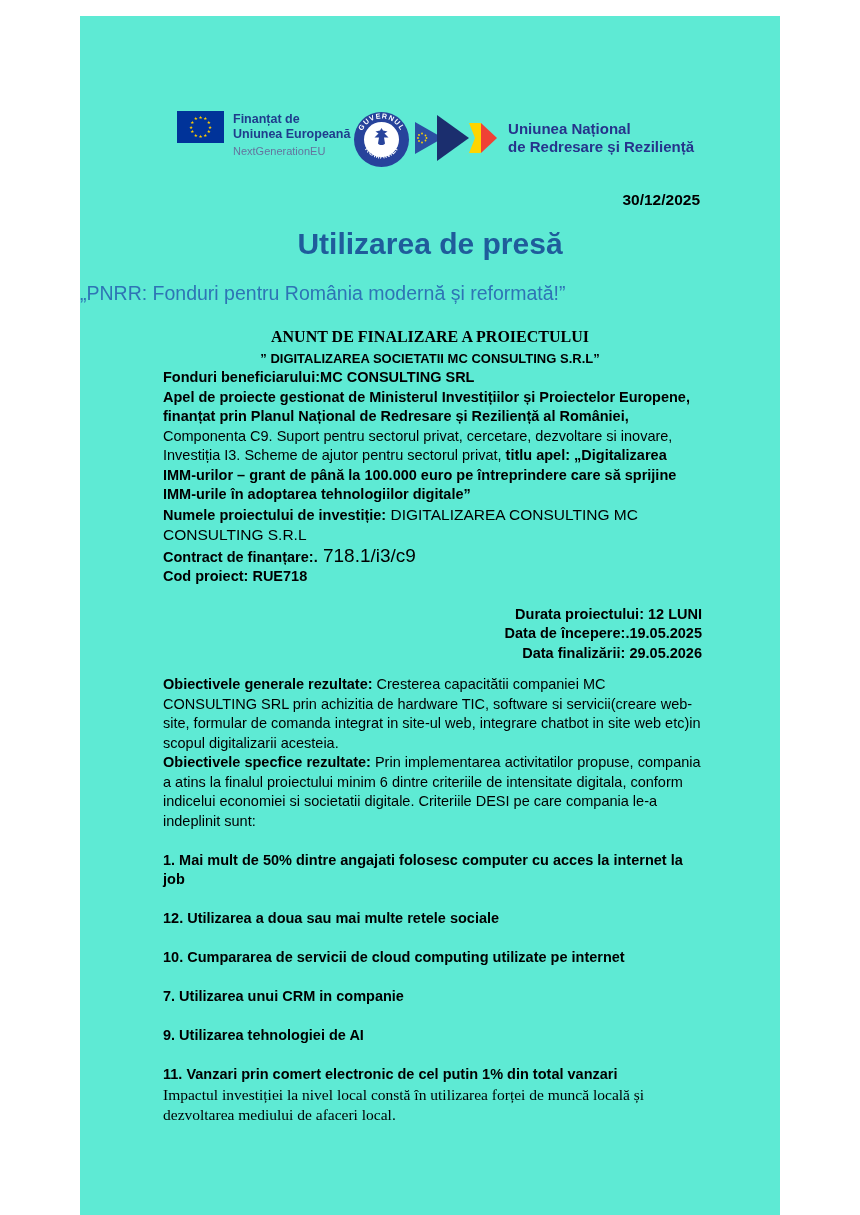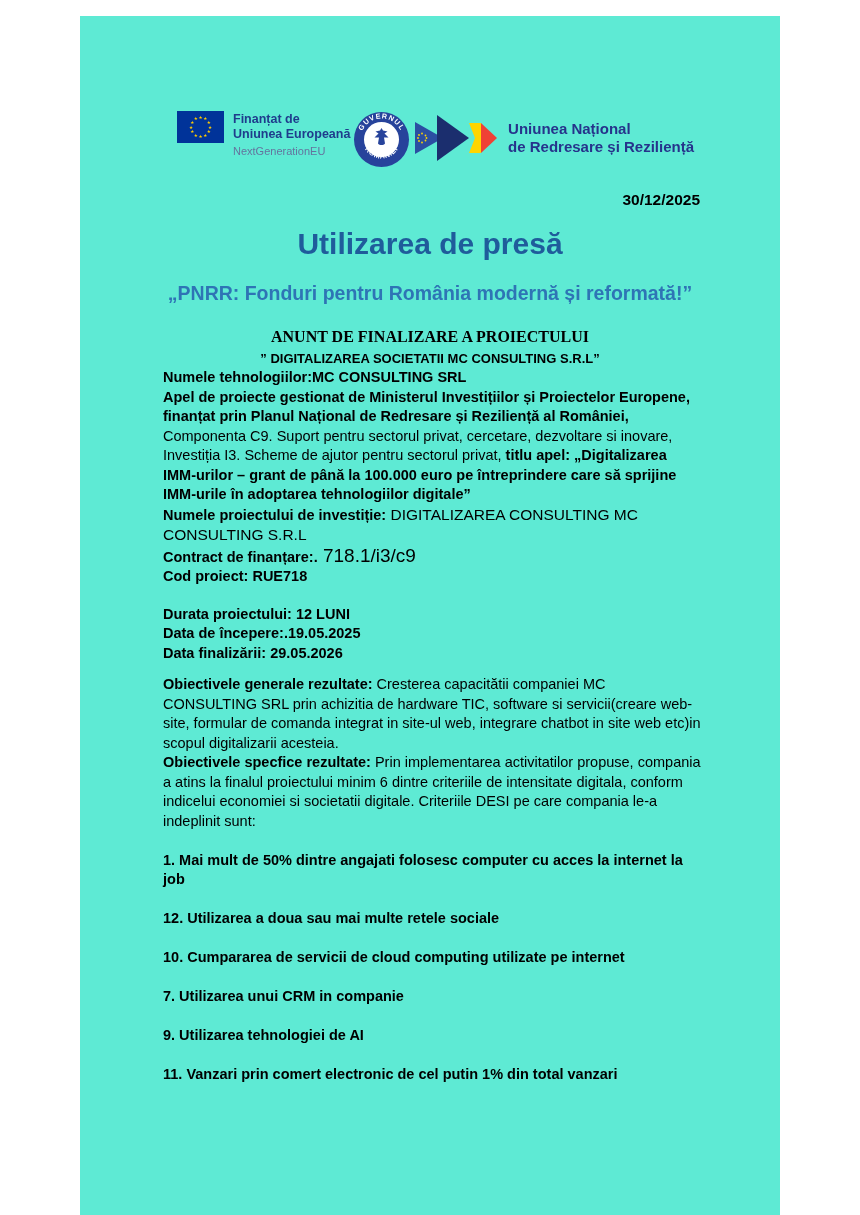--- a/index.html
+++ b/index.html
@@ -16,36 +16,36 @@
   .eu-text .l1,.eu-text .l2{font-weight:bold;color:#1F3C8C;font-size:12.5px;line-height:15px;}
   .eu-text .l3{color:#64749E;font-size:11px;line-height:13px;margin-top:3px;}
   .gov-seal{margin-top:0px;}
   .pnrr{display:flex;gap:9px;align-items:center;margin-top:4px;}
   .pnrr-text div{font-weight:bold;color:#26338B;font-size:15px;line-height:18px;}
   
   .date-line{text-align:right;padding-right:80px;margin-top:18px;
     font-weight:bold;font-size:15.5px;line-height:19px;}
   .title{text-align:center;margin:18px 0 0;font-size:30px;line-height:34px;
     font-weight:bold;color:#1F5C9B;}
-  .subtitle{text-align:center;margin:20px 0 0;font-size:19.5px;line-height:24px;
-    font-weight:bold;color:#2E74B5;}
+  .subtitle{text-align:left;margin:20px 0 0;font-size:19.5px;line-height:24px;
+    font-weight:normal;color:#2E74B5;}
   .ann1{text-align:center;margin-top:22px;font-family:"Liberation Serif",serif;
     font-weight:bold;font-size:16px;line-height:19px;}
   .ann2{text-align:center;margin-top:3px;font-weight:bold;font-size:13px;line-height:19px;}
   
   .content{padding:0 78px 0 83px;font-size:14.5px;line-height:19.5px;}
   .content p{margin:0;}
   .b{font-weight:bold;}
   .beneficiary{margin-top:36px;}
   .para-apel{margin-top:18px;}
   .project-name{margin-top:16px;}
   .val-md{font-weight:normal;font-size:15.5px;}
   .contract{margin-top:22px;}
   .val-lg{font-weight:normal;font-size:19px;}
-  .dates-block{margin-top:18px;}
+  .dates-block{margin-top:18px;text-align:right;}
   .objectives{margin-top:12px;}
   .criterion{font-weight:bold;margin-top:19.5px !important;}
   .criteria{margin-top:14px;}
   .impact{font-family:"Liberation Serif",serif;font-size:15.5px;line-height:20px;}
 </style>
 </head>
 <body>
 
 <div class="page">
 
@@ -120,21 +120,21 @@
 
   <div class="date-line">30/12/2025</div>
 
   <div class="title">Utilizarea de presă</div>
   <div class="subtitle">„PNRR: Fonduri pentru România modernă și reformată!”</div>
   <div class="ann1">ANUNT DE FINALIZARE A PROIECTULUI</div>
   <div class="ann2">” DIGITALIZAREA SOCIETATII MC CONSULTING S.R.L”</div>
 
   <div class="content">
 
-    <p class="beneficiary"><span class="b">Numele tehnologiilor:</span><span class="b">MC CONSULTING SRL</span></p>
+    <p class="beneficiary"><span class="b">Fonduri beneficiarului:</span><span class="b">MC CONSULTING SRL</span></p>
 
     <p class="para-apel"><span class="b">Apel de proiecte gestionat de Ministerul Investițiilor și Proiectelor Europene, finanțat prin Planul Național de Redresare și Reziliență al României,</span><span> Componenta C9. Suport pentru sectorul privat, cercetare, dezvoltare si inovare, Investiția I3. Scheme de ajutor pentru sectorul privat,  </span><span class="b">titlu apel: „Digitalizarea IMM-urilor – grant de până la 100.000 euro pe întreprindere care să sprijine IMM-urile în adoptarea tehnologiilor digitale”</span></p>
 
     <p class="project-name"><span class="b">Numele proiectului de investiție:</span><span class="val-md"> DIGITALIZAREA CONSULTING MC CONSULTING S.R.L</span></p>
 
     <p class="contract"><span class="b">Contract de finanțare:.</span><span class="val-lg"> 718.1/i3/c9</span></p>
     <p><span class="b">Cod proiect:</span><span class="b"> RUE718</span></p>
 
     <div class="dates-block">
       <p class="b">Durata proiectului: 12 LUNI</p>
@@ -149,14 +149,15 @@
 
     <div class="criteria">
       <p class="criterion">1. Mai mult de 50% dintre angajati folosesc computer cu acces la internet la job</p>
       <p class="criterion">12. Utilizarea a doua sau mai multe retele sociale</p>
       <p class="criterion">10. Cumpararea de servicii de cloud computing utilizate pe internet</p>
       <p class="criterion">7. Utilizarea unui CRM in companie</p>
       <p class="criterion">9. Utilizarea tehnologiei de AI</p>
       <p class="criterion">11. Vanzari prin comert electronic de cel putin 1% din total vanzari</p>
     </div>
 
+    <p class="impact">Impactul investiției la nivel local constă în utilizarea forței de muncă locală și dezvoltarea mediului de afaceri local.</p>
   </div>
 </div>
 
 </body></html>

